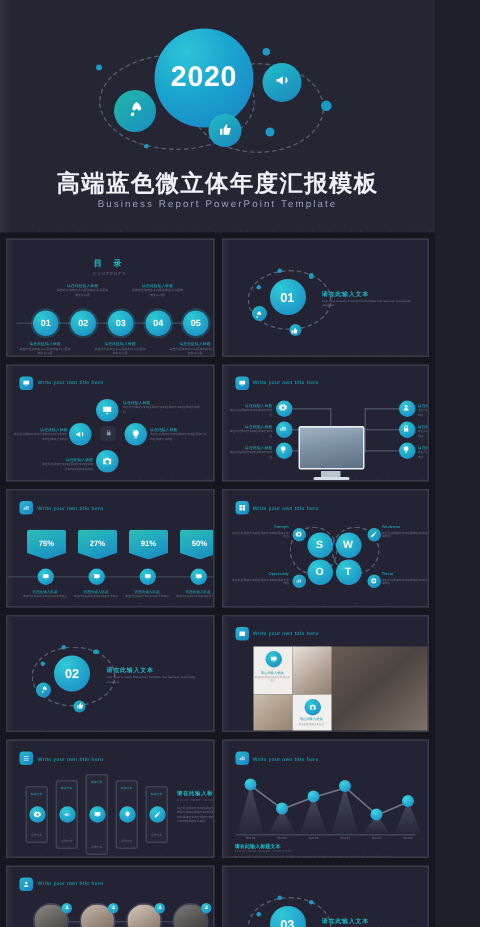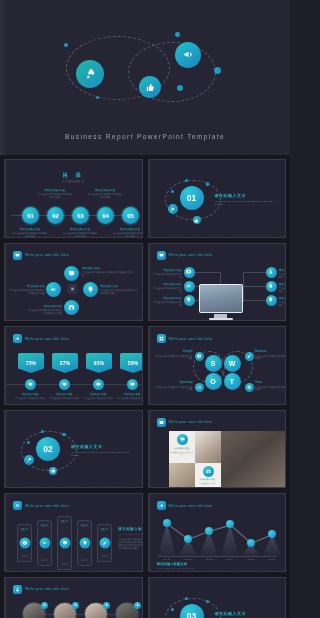--- a/index.html
+++ b/index.html
@@ -288,20 +288,23 @@
 
     <div class="ring" style="left:66px;top:36px;width:104px;height:64px;"></div>
     <div class="ring" style="left:128px;top:42px;width:88px;height:60px;"></div>
 
     <div class="dot" style="left:64px;top:43px;width:4px;height:4px;"></div>
     <div class="dot" style="left:175px;top:32px;width:5px;height:5px;"></div>
     <div class="dot" style="left:214px;top:67px;width:7px;height:7px;"></div>
     <div class="dot" style="left:177px;top:85px;width:6px;height:6px;"></div>
     <div class="dot" style="left:96px;top:96px;width:3px;height:3px;"></div>
 
+    <div class="bubble bub-main">
+      <span>2020</span>
+    </div>
 
     <div class="bubble bub-l">
       <span class="bub-ico">
         <svg viewBox="0 0 24 24">
             <path d="M13 2c4 2 7 6 7 11l-3 2-4-3-3 3-3-2c0-5 3-9 6-11zM5 18l3-1 2 2-1 3-4 1 0-5z"></path>
           </svg>
       </span>
     </div>
 
     <div class="bubble bub-r">
@@ -313,20 +316,21 @@
     </div>
 
     <div class="bubble bub-b">
       <span class="bub-main-ico">
         <svg viewBox="0 0 24 24">
             <path d="M2 10h4v11H2V10zm6 0l5-8 2 1-1 6h7l-3 12H8V10z"></path>
           </svg>
       </span>
     </div>
 
+    <div id="hero-title">高端蓝色微立体年度汇报模板</div>
     <div id="hero-sub">Business Report PowerPoint Template</div>
 
   </div>
 
   <div id="grid">
 
     <div class="cell">
       <div class="slide">
         <div class="diag"></div>
         <div class="vstripe"></div>

